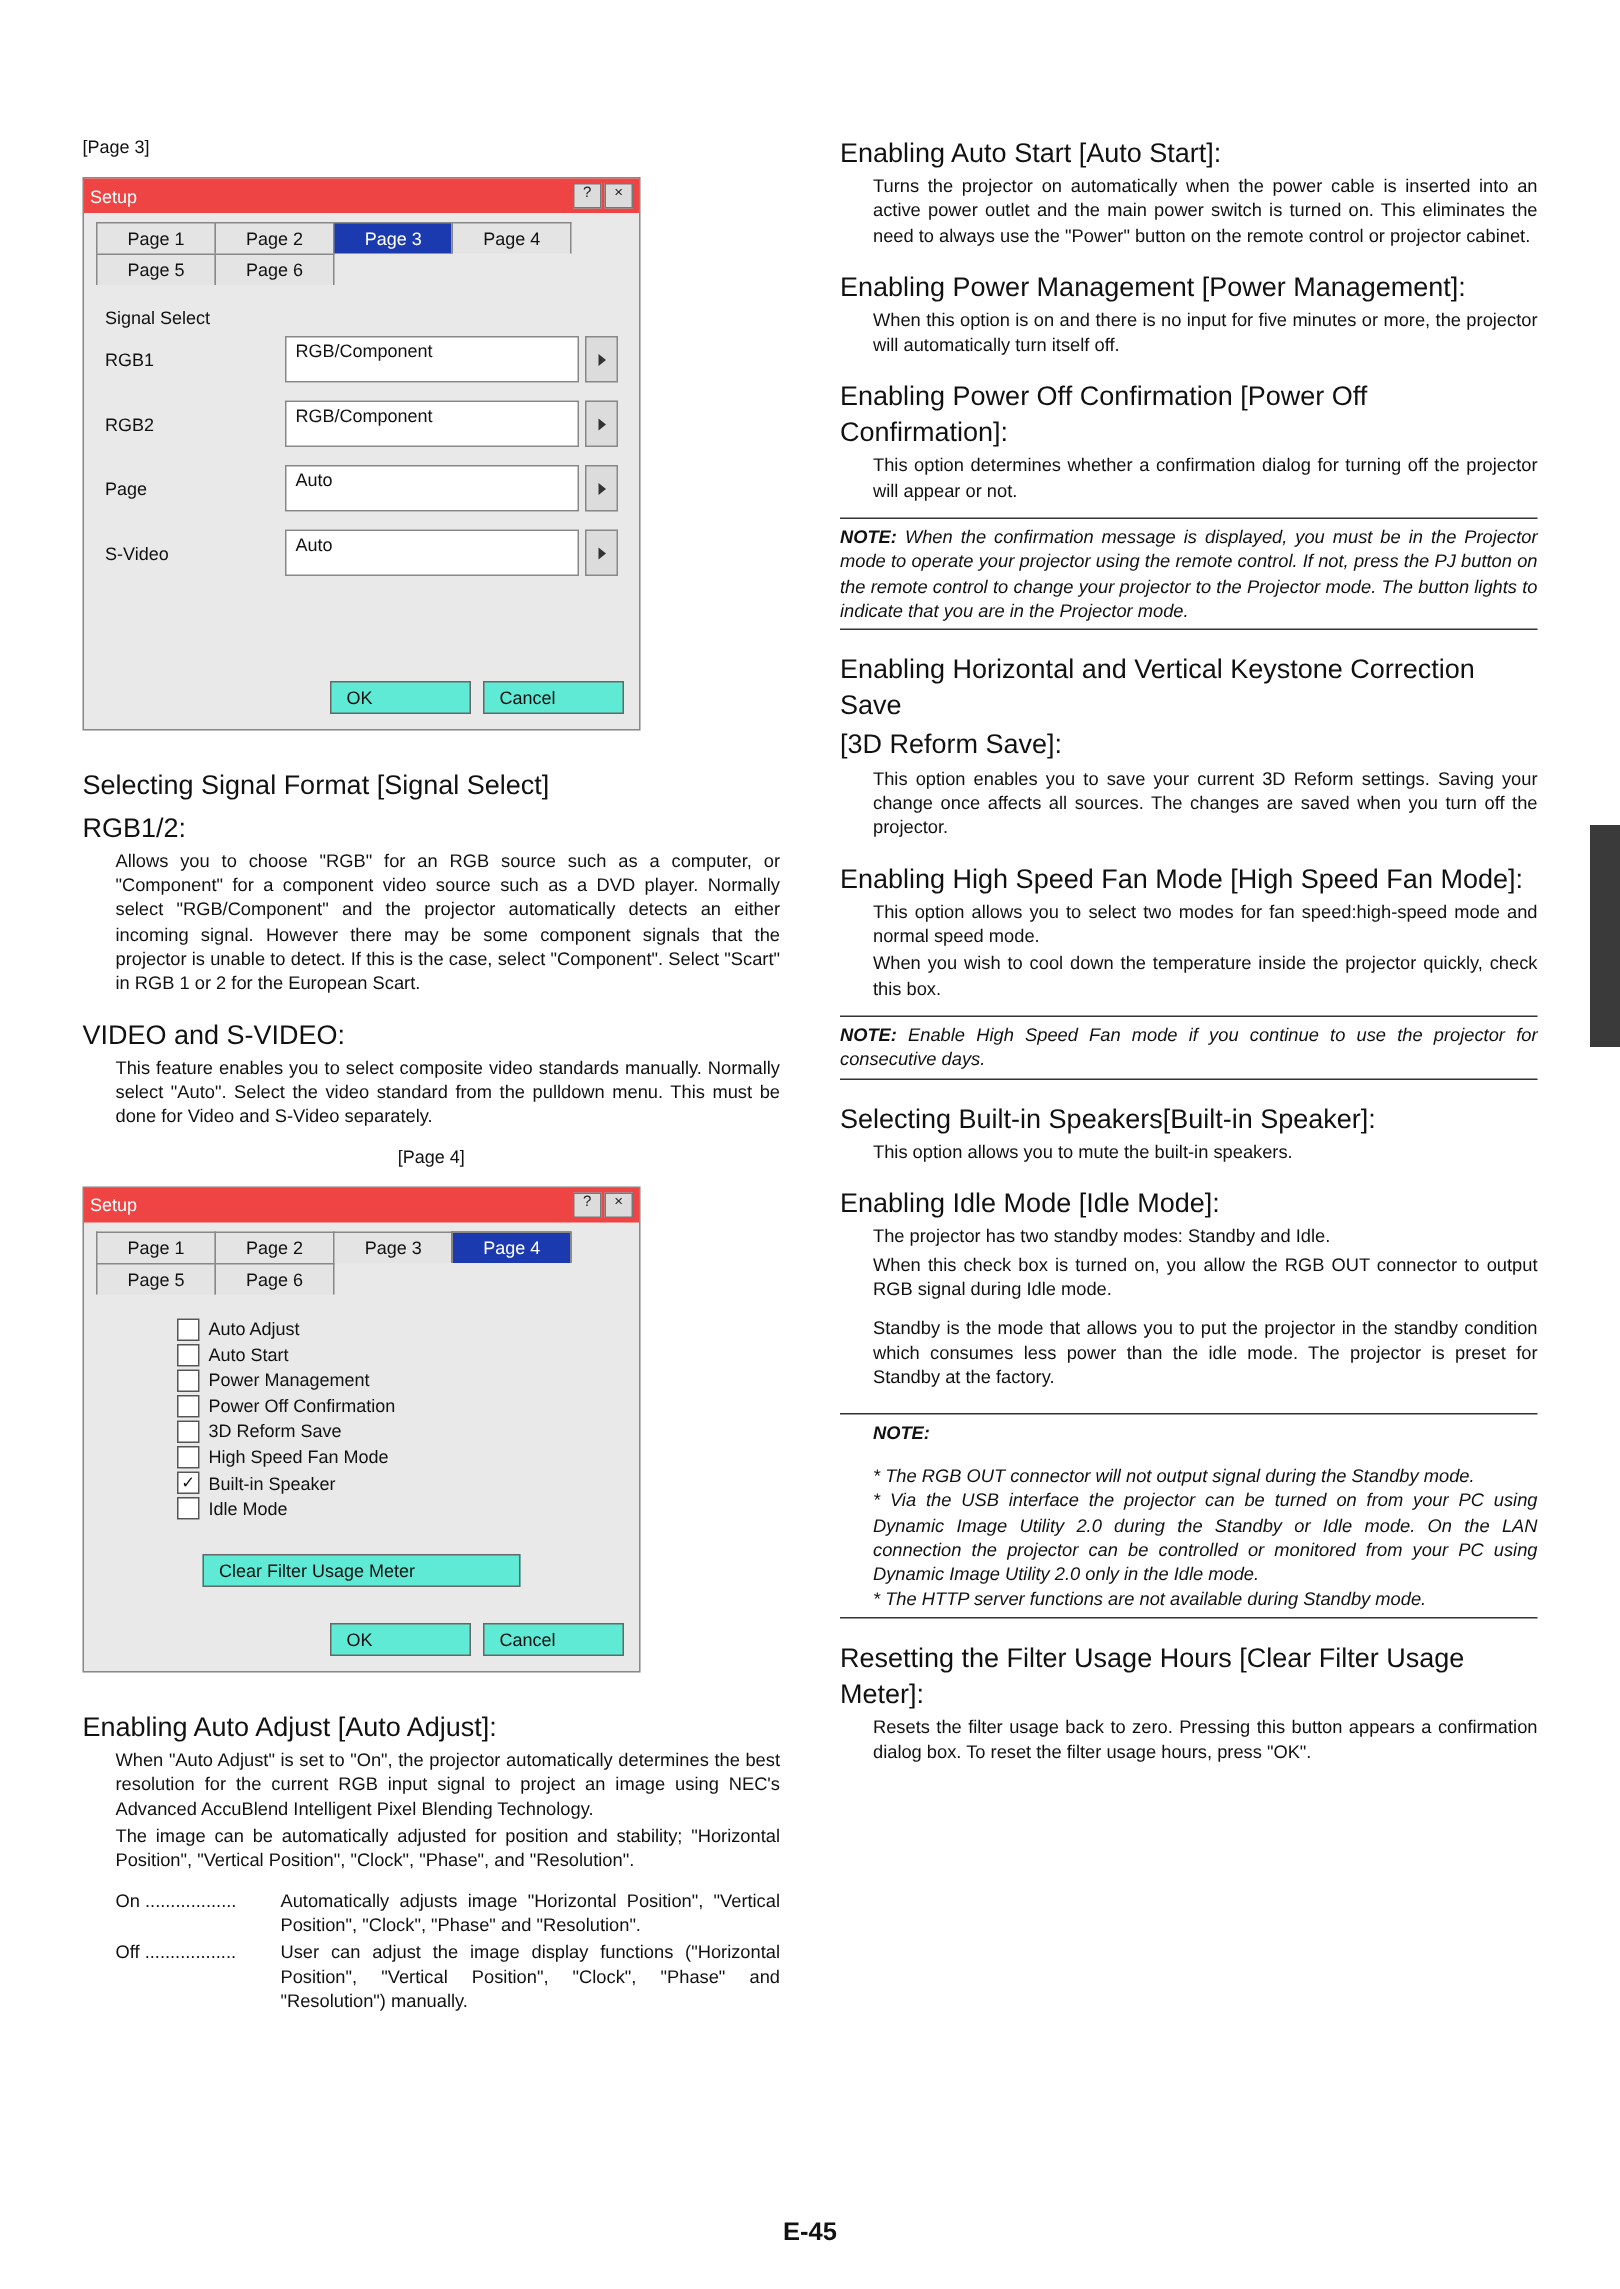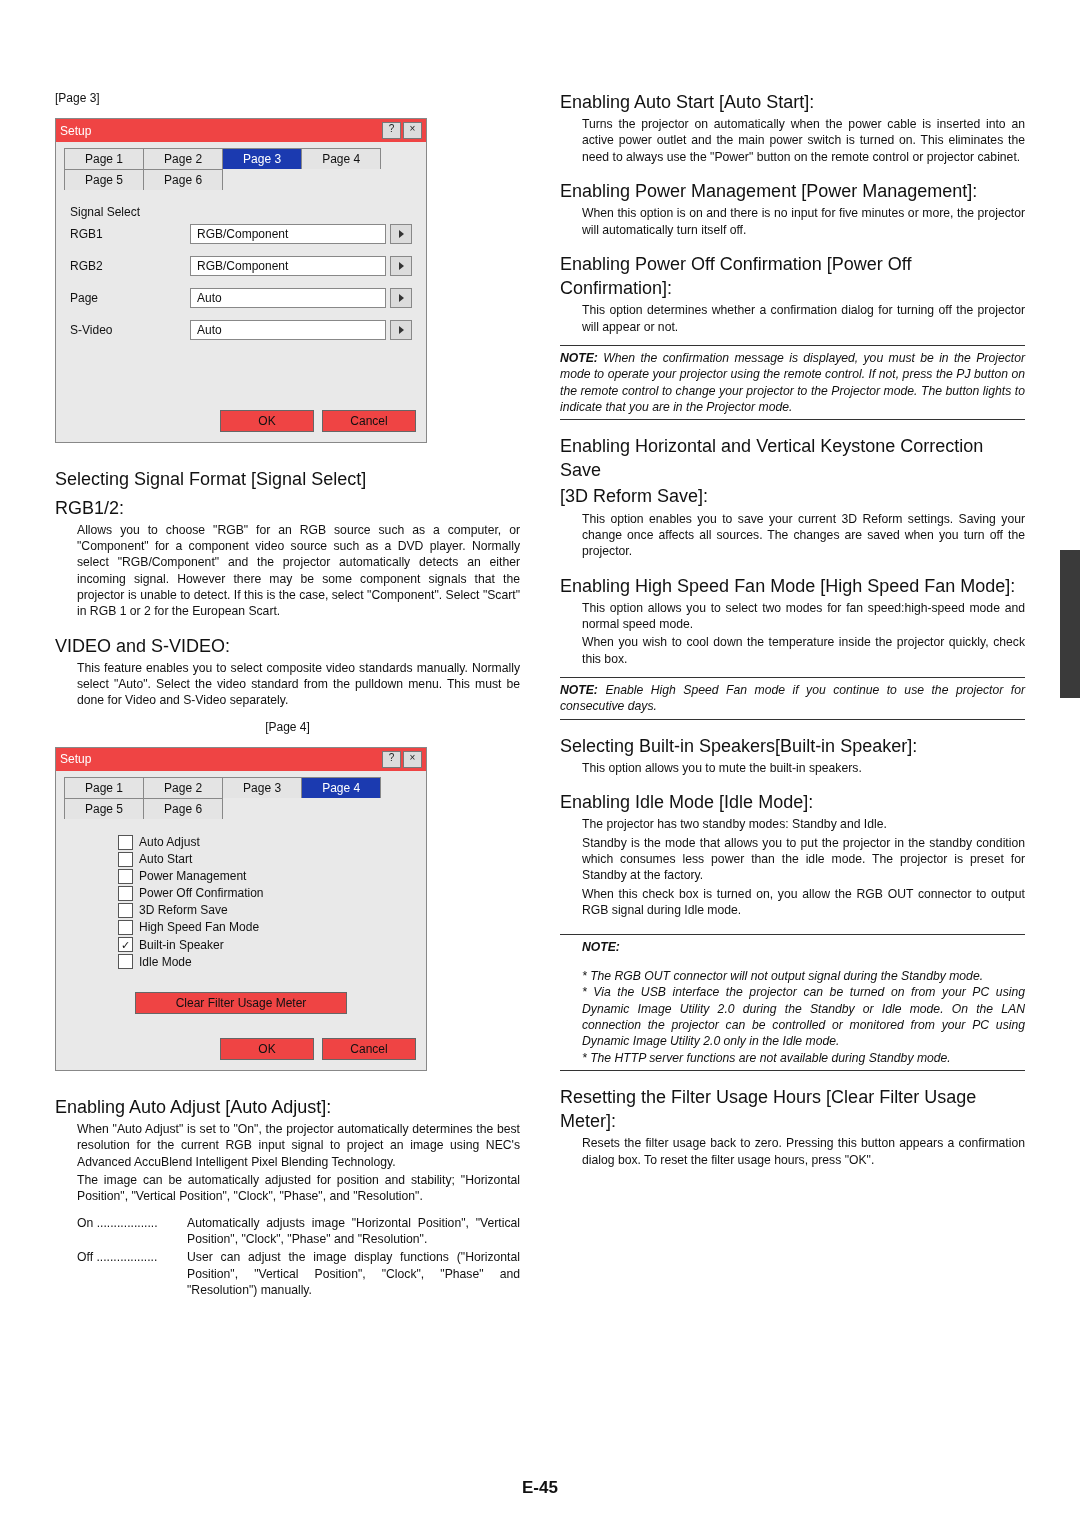--- a/index.html
+++ b/index.html
@@ -82,21 +82,21 @@
     display: flex;
     align-items: center;
     gap: 10px;
     margin-bottom: 12px;
   }
   .field-row .flabel { width: 110px; }
   .dropdown {
     flex: 1;
     display: flex;
     align-items: stretch;
-    height: 20px;
+    height: 31px;
   }
   .dropdown .dtext {
     flex: 1;
     border: 1px solid #888;
     background: #fff;
     padding: 2px 6px;
     font-size: 12px;
     line-height: 14px;
   }
   .dropdown .dbtn {
@@ -117,23 +117,22 @@
   .dlg-buttons {
     display: flex;
     justify-content: flex-end;
     gap: 8px;
     padding: 8px 10px 10px 0;
   }
   .btn {
     min-width: 72px;
     padding: 2px 10px;
     font-size: 12px;
-    background: #ef4444;
+    background: #5eead4;
     border: 1px solid #666;
-    text-align: center;
   }
   .btn.wide { min-width: 190px; }
 
   .cbx-list {
     margin-left: 48px;
     margin-bottom: 22px;
   }
   .cbx-item {
     display: flex;
     align-items: center;
@@ -394,22 +393,22 @@
 
       <div class="note-blk indent">
         <span class="nlabel">NOTE:</span><span> Enable High Speed Fan mode if you continue to use the projector for consecutive days.</span>
       </div>
 
       <p class="heading">Selecting Built-in Speakers[Built-in Speaker]:</p>
       <p class="para indent">This option allows you to mute the built-in speakers.</p>
 
       <p class="heading">Enabling Idle Mode [Idle Mode]:</p>
       <p class="para indent tight">The projector has two standby modes: Standby and Idle.</p>
+      <p class="para indent">When this check box is turned on, you allow the RGB OUT connector to output RGB signal during Idle mode.</p>
       <p class="para indent tight">Standby is the mode that allows you to put the projector in the standby condition which consumes less power than the idle mode. The projector is preset for Standby at the factory.</p>
-      <p class="para indent">When this check box is turned on, you allow the RGB OUT connector to output RGB signal during Idle mode.</p>
 
       <p class="note-head indent">NOTE:</p>
       <div class="note-list indent">
         <div>* The RGB OUT connector will not output signal during the Standby mode.</div>
         <div>* Via the USB interface the projector can be turned on from your PC using Dynamic Image Utility 2.0 during the Standby or Idle mode. On the LAN connection the projector can be controlled or monitored from your PC using Dynamic Image Utility 2.0 only in the Idle mode.</div>
         <div>* The HTTP server functions are not available during Standby mode.</div>
       </div>
 
       <p class="heading">Resetting the Filter Usage Hours [Clear Filter Usage Meter]:</p>
       <p class="para indent">Resets the filter usage back to zero. Pressing this button appears a confirmation dialog box. To reset the filter usage hours, press "OK".</p>

